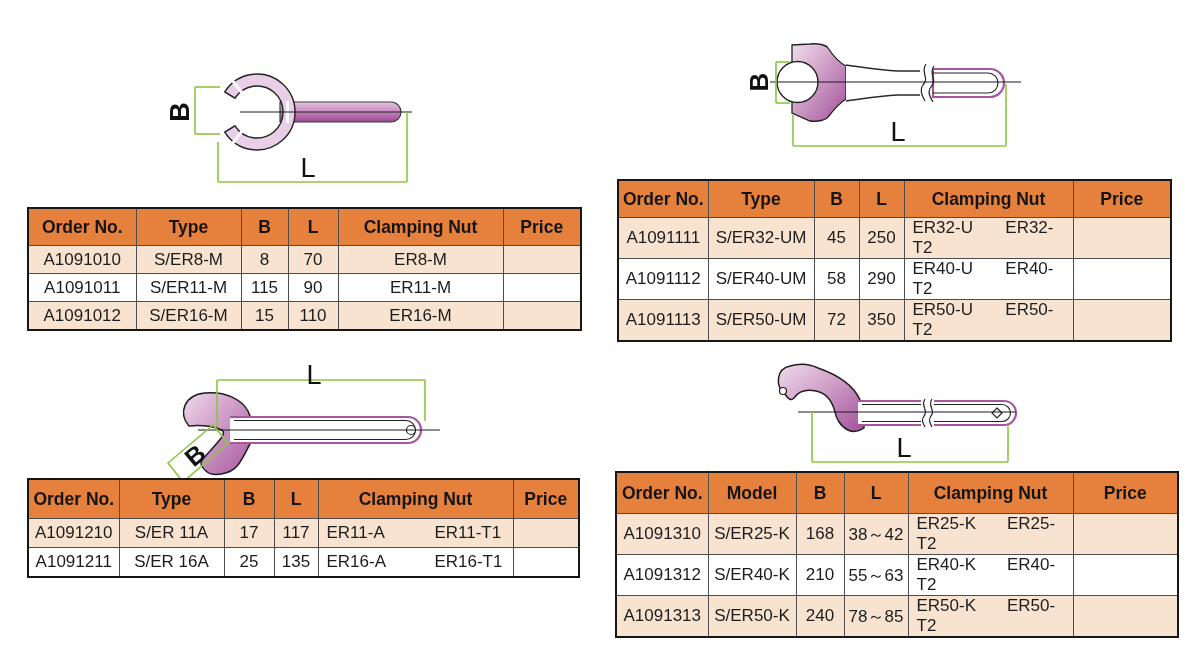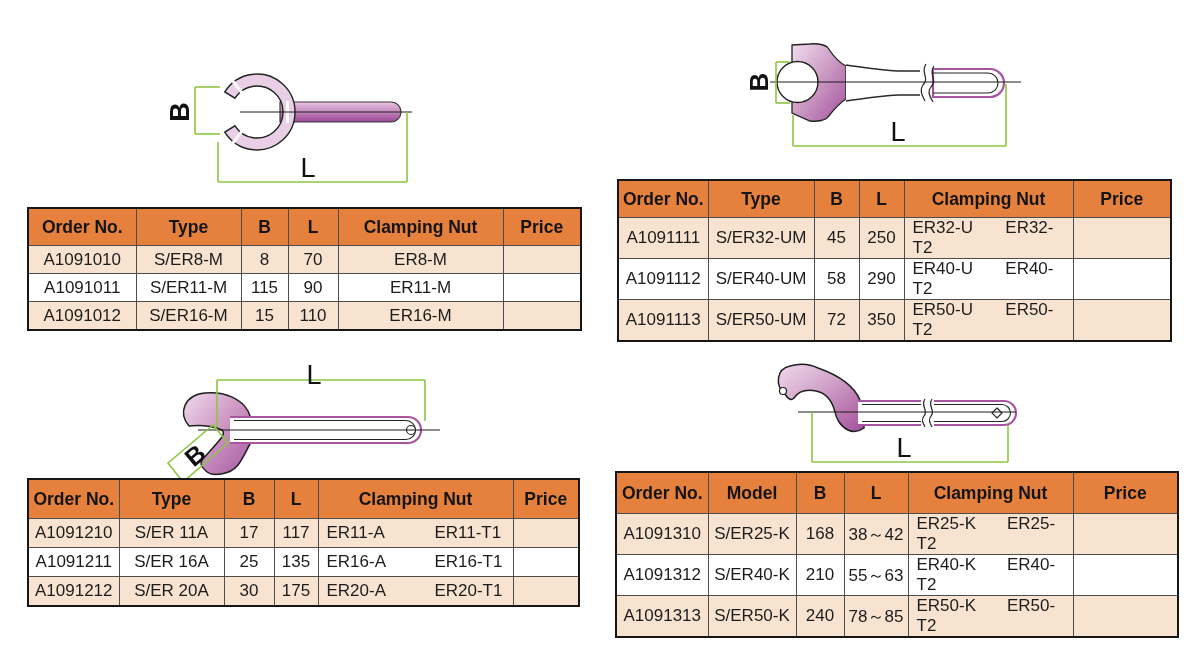--- a/index.html
+++ b/index.html
@@ -294,28 +294,20 @@
           <td></td>
         </tr>
         <tr>
           <td>A1091211</td>
           <td>S/ER 16A</td>
           <td>25</td>
           <td>135</td>
           <td class="clamp"><span>ER16-A</span><span>ER16-T1</span></td>
           <td></td>
         </tr>
-        <tr>
-          <td>A1091212</td>
-          <td>S/ER 20A</td>
-          <td>30</td>
-          <td>175</td>
-          <td class="clamp"><span>ER20-A</span><span>ER20-T1</span></td>
-          <td></td>
-        </tr>
       </tbody>
   </table>
 
   <table class="tbl" id="t4">
     <colgroup>
         <col style="width:92px">
         <col style="width:88px">
         <col style="width:48px">
         <col style="width:64px">
         <col style="width:165px">

